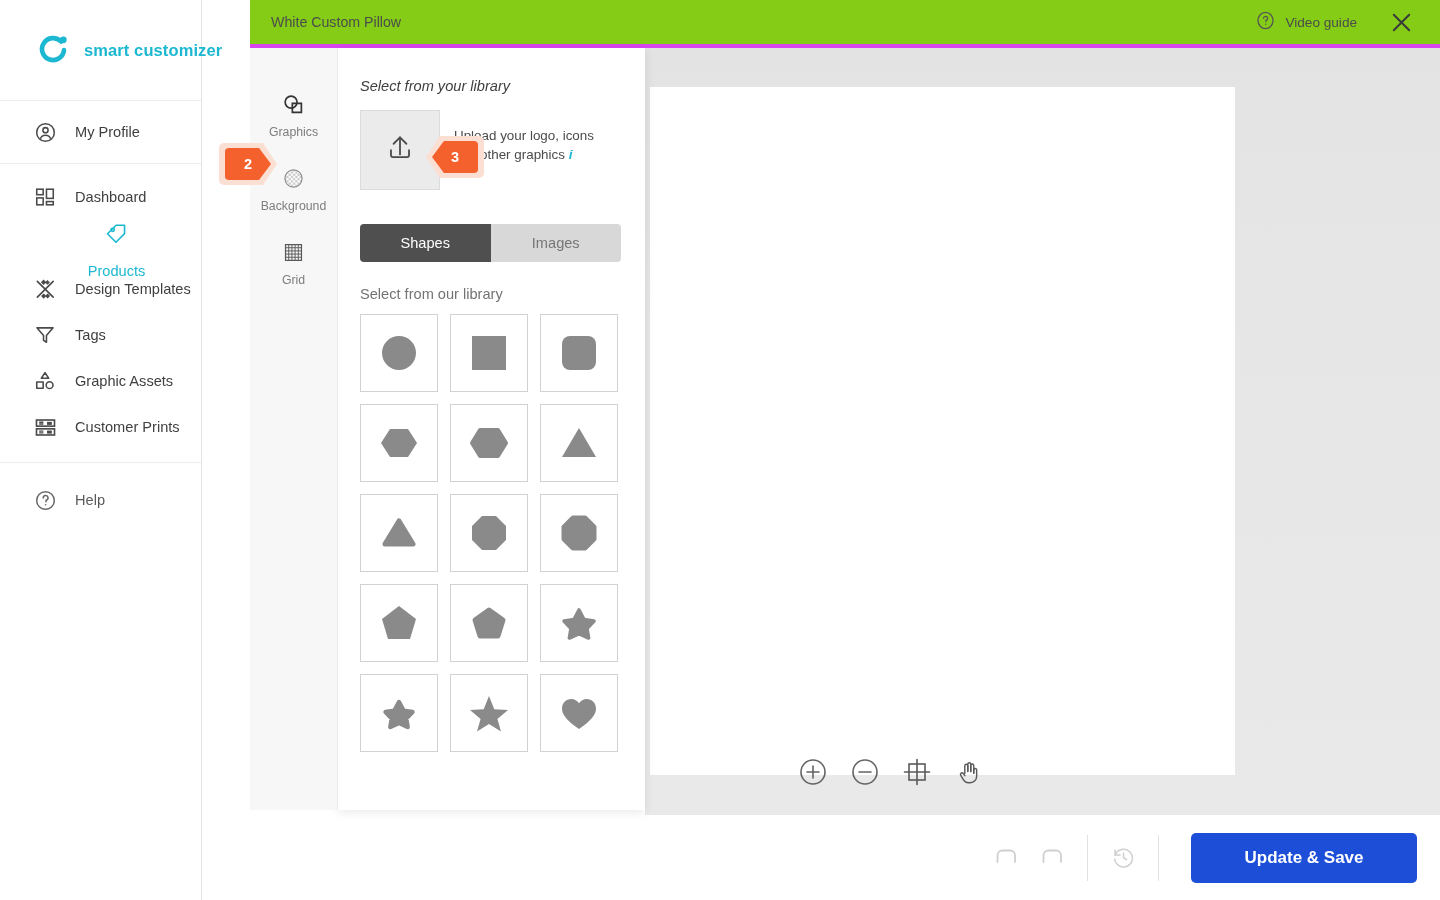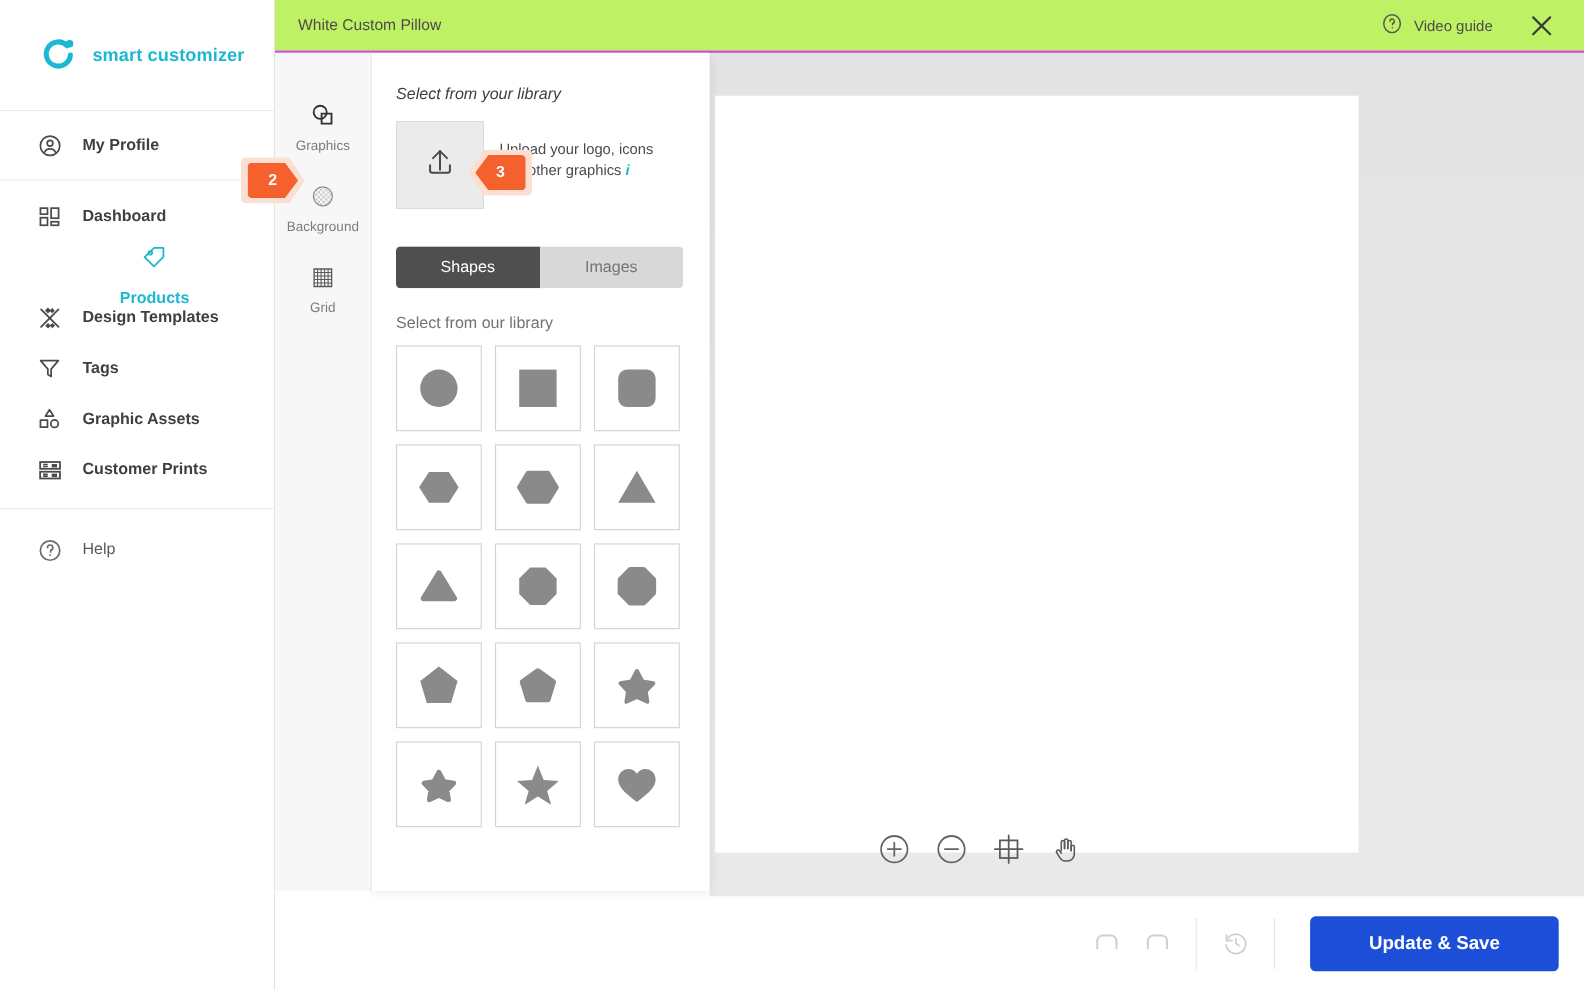--- a/index.html
+++ b/index.html
@@ -7,54 +7,54 @@
     width: 1440px; height: 900px;
     font-family: "Liberation Sans", sans-serif;
     background: #ffffff;
     overflow: hidden;
   }
   #app { position: relative; width: 1440px; height: 900px; }
 
   
   .sidebar {
     position: absolute; left: 0; top: 0;
-    width: 250px; height: 900px;
+    width: 202px; height: 900px;
     background: #ffffff;
     border-right: 1px solid #e4e4e4;
     z-index: 5;
   }
   .sidebar-logo {
     height: 101px;
     display: flex; align-items: center;
     padding-left: 36px; gap: 14px;
     border-bottom: 1px solid #ececec;
   }
   .logo-mark { width: 34px; height: 34px; position: relative; flex: 0 0 auto; }
   .logo-name {
     color: #1cb8d1; font-size: 16.5px; font-weight: bold;
     letter-spacing: .1px; white-space: nowrap;
   }
   .sidebar-group { border-bottom: 1px solid #ececec; padding: 8px 0; }
   .sidebar-group.sec2 { padding: 10px 0 12px; }
   .nav-item {
     display: flex; align-items: center; gap: 17px;
     height: 46px; padding-left: 32px;
-    color: #3f3f3f; font-size: 14.6px; font-weight: bold;
+    color: #3f3f3f; font-size: 14.6px; font-weight: normal;
     cursor: pointer; white-space: nowrap;
   }
   .nav-item .ico { width: 26px; height: 26px; display: flex; align-items: center; justify-content: center; flex: 0 0 auto; }
   .nav-item.active { color: #1cb8d1; flex-direction: column; }
   .nav-item.plain { font-weight: normal; color: #5a5a5a; }
 
   
   .topbar {
     position: absolute; left: 250px; top: 0;
     width: 1190px; height: 48px;
-    background: #bef264;
-    border-bottom: 2px solid #d946ef;
+    background: #84cc16;
+    border-bottom: 4px solid #d946ef;
     display: flex; align-items: center;
     z-index: 6;
   }
   .topbar-title { margin-left: 21px; font-size: 14.2px; color: #4c4c4c; }
   .topbar-right { margin-left: auto; display: flex; align-items: center; gap: 0; padding-right: 17px; }
   .video-guide { display: flex; align-items: center; gap: 9px; color: #4c4c4c; font-size: 13.6px; cursor: pointer; }
   .close-x { width: 44px; height: 44px; display: flex; align-items: center; justify-content: center; cursor: pointer; margin-left: 22px; }
 
   
   .stage {

